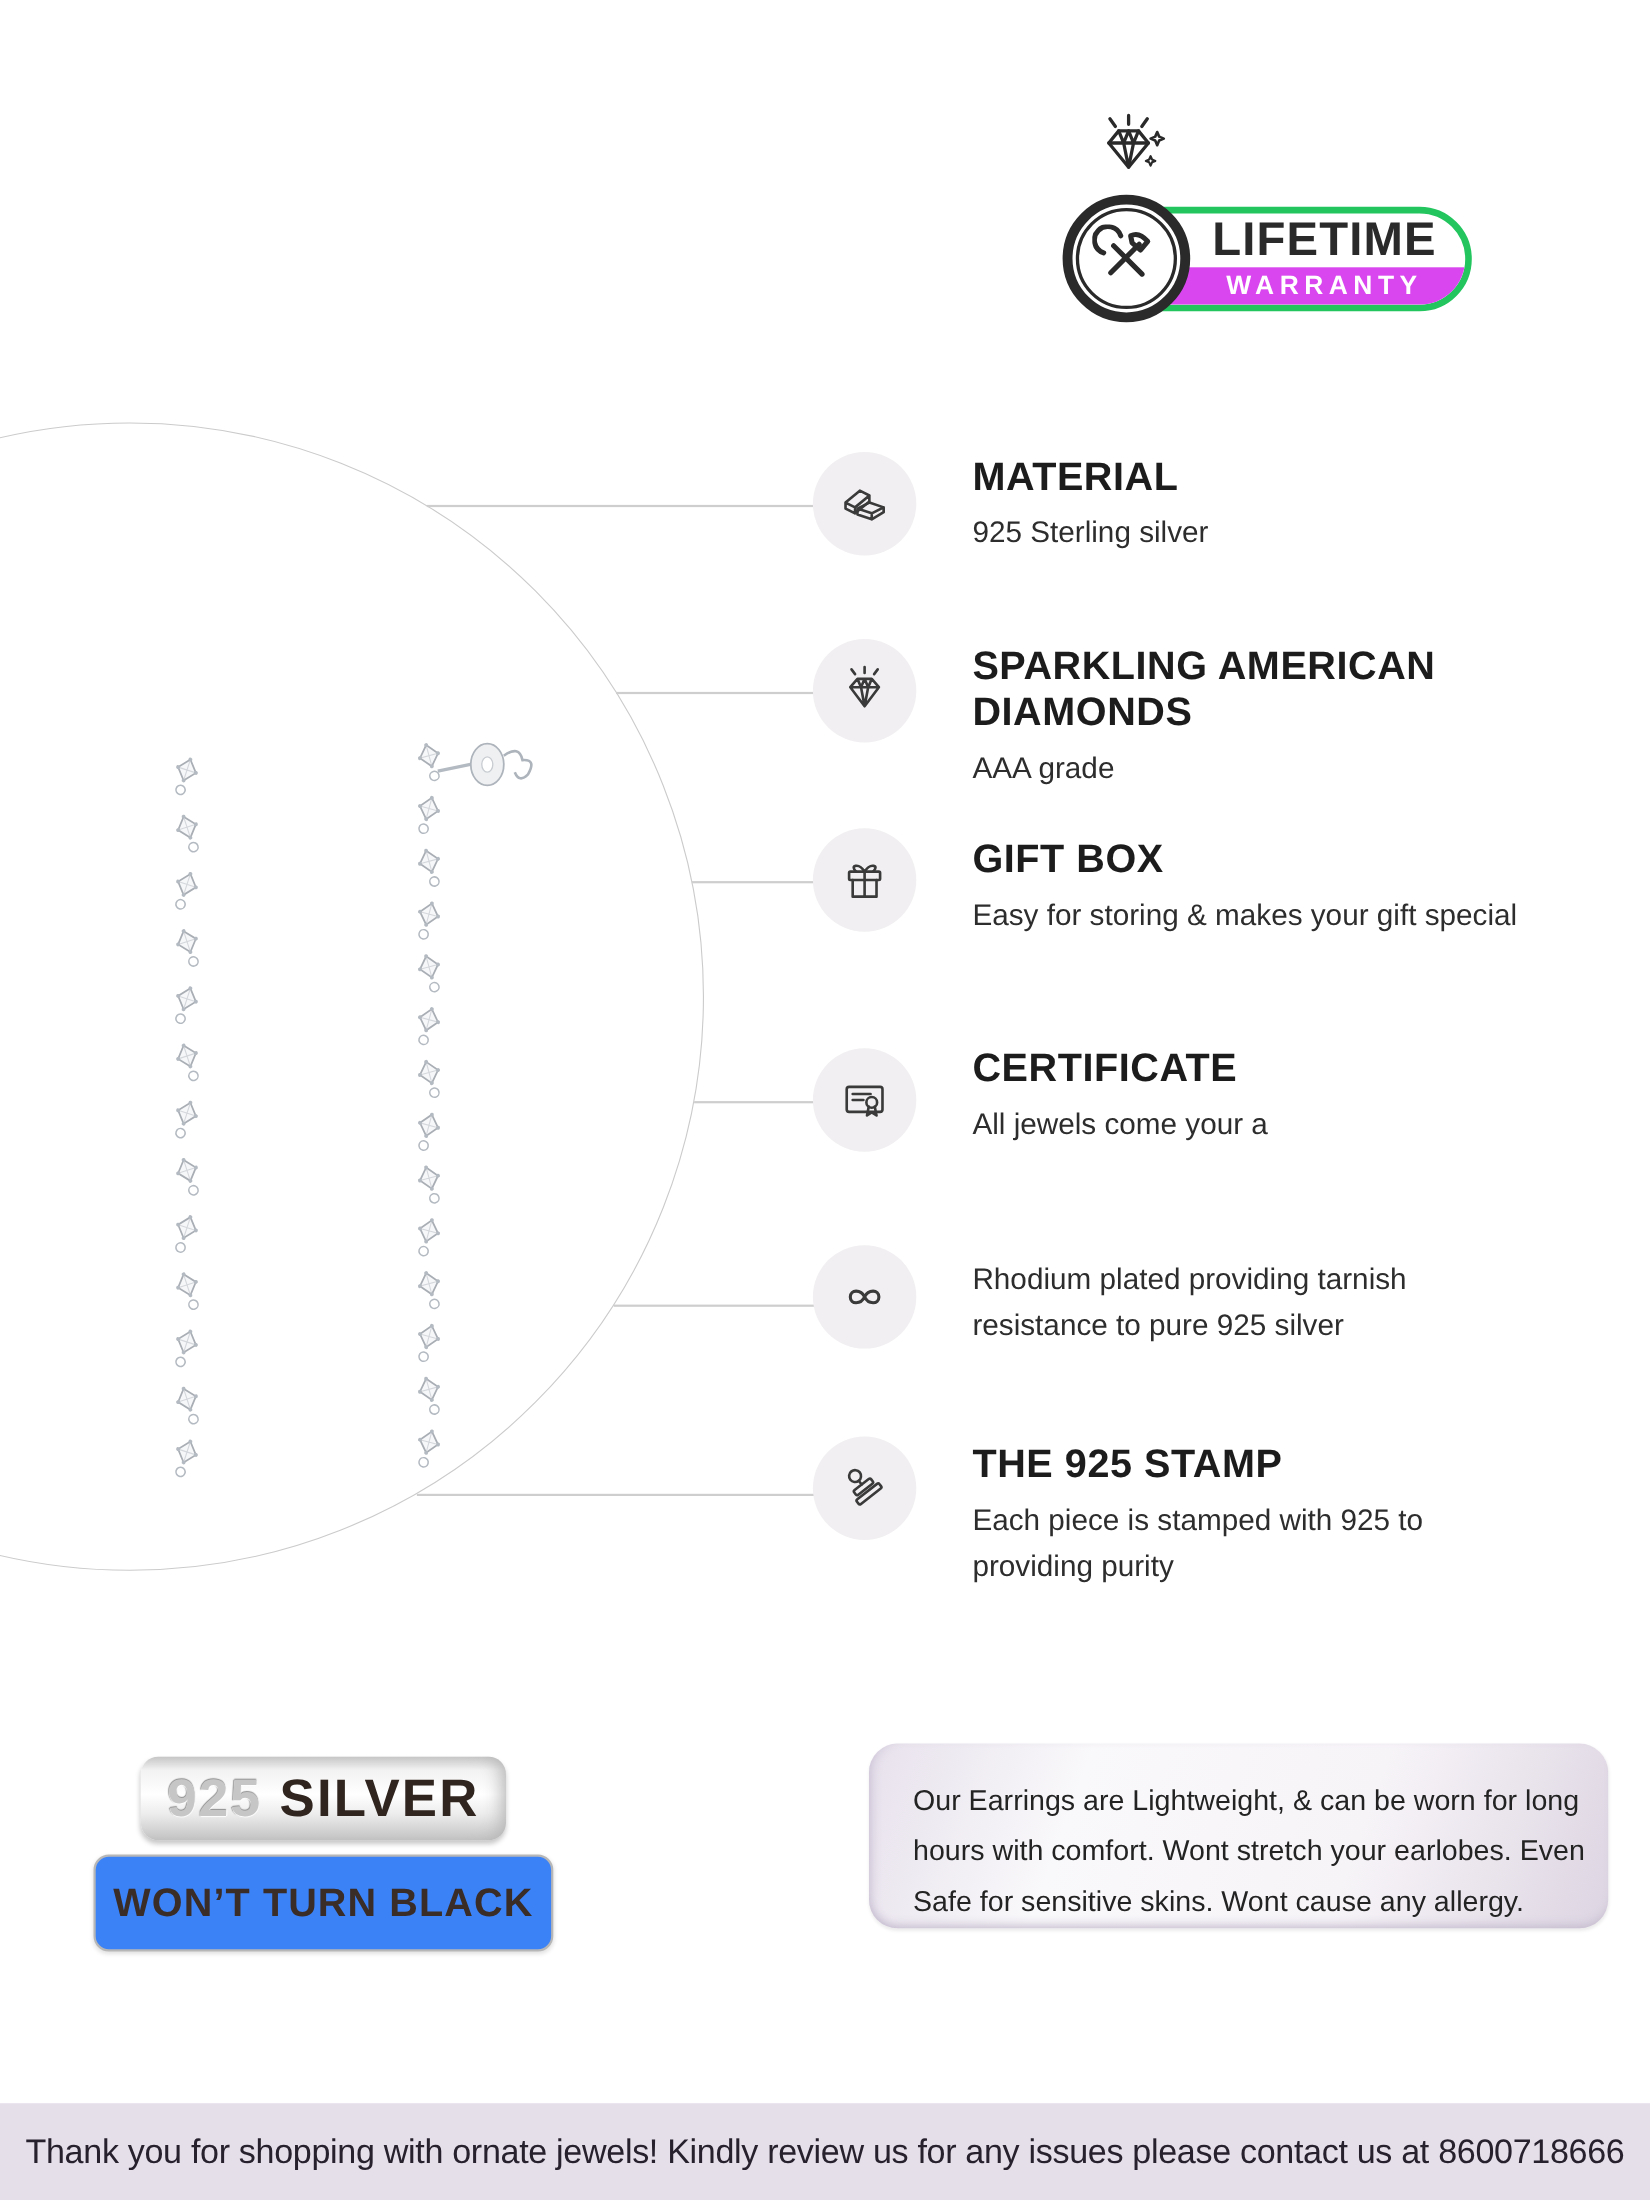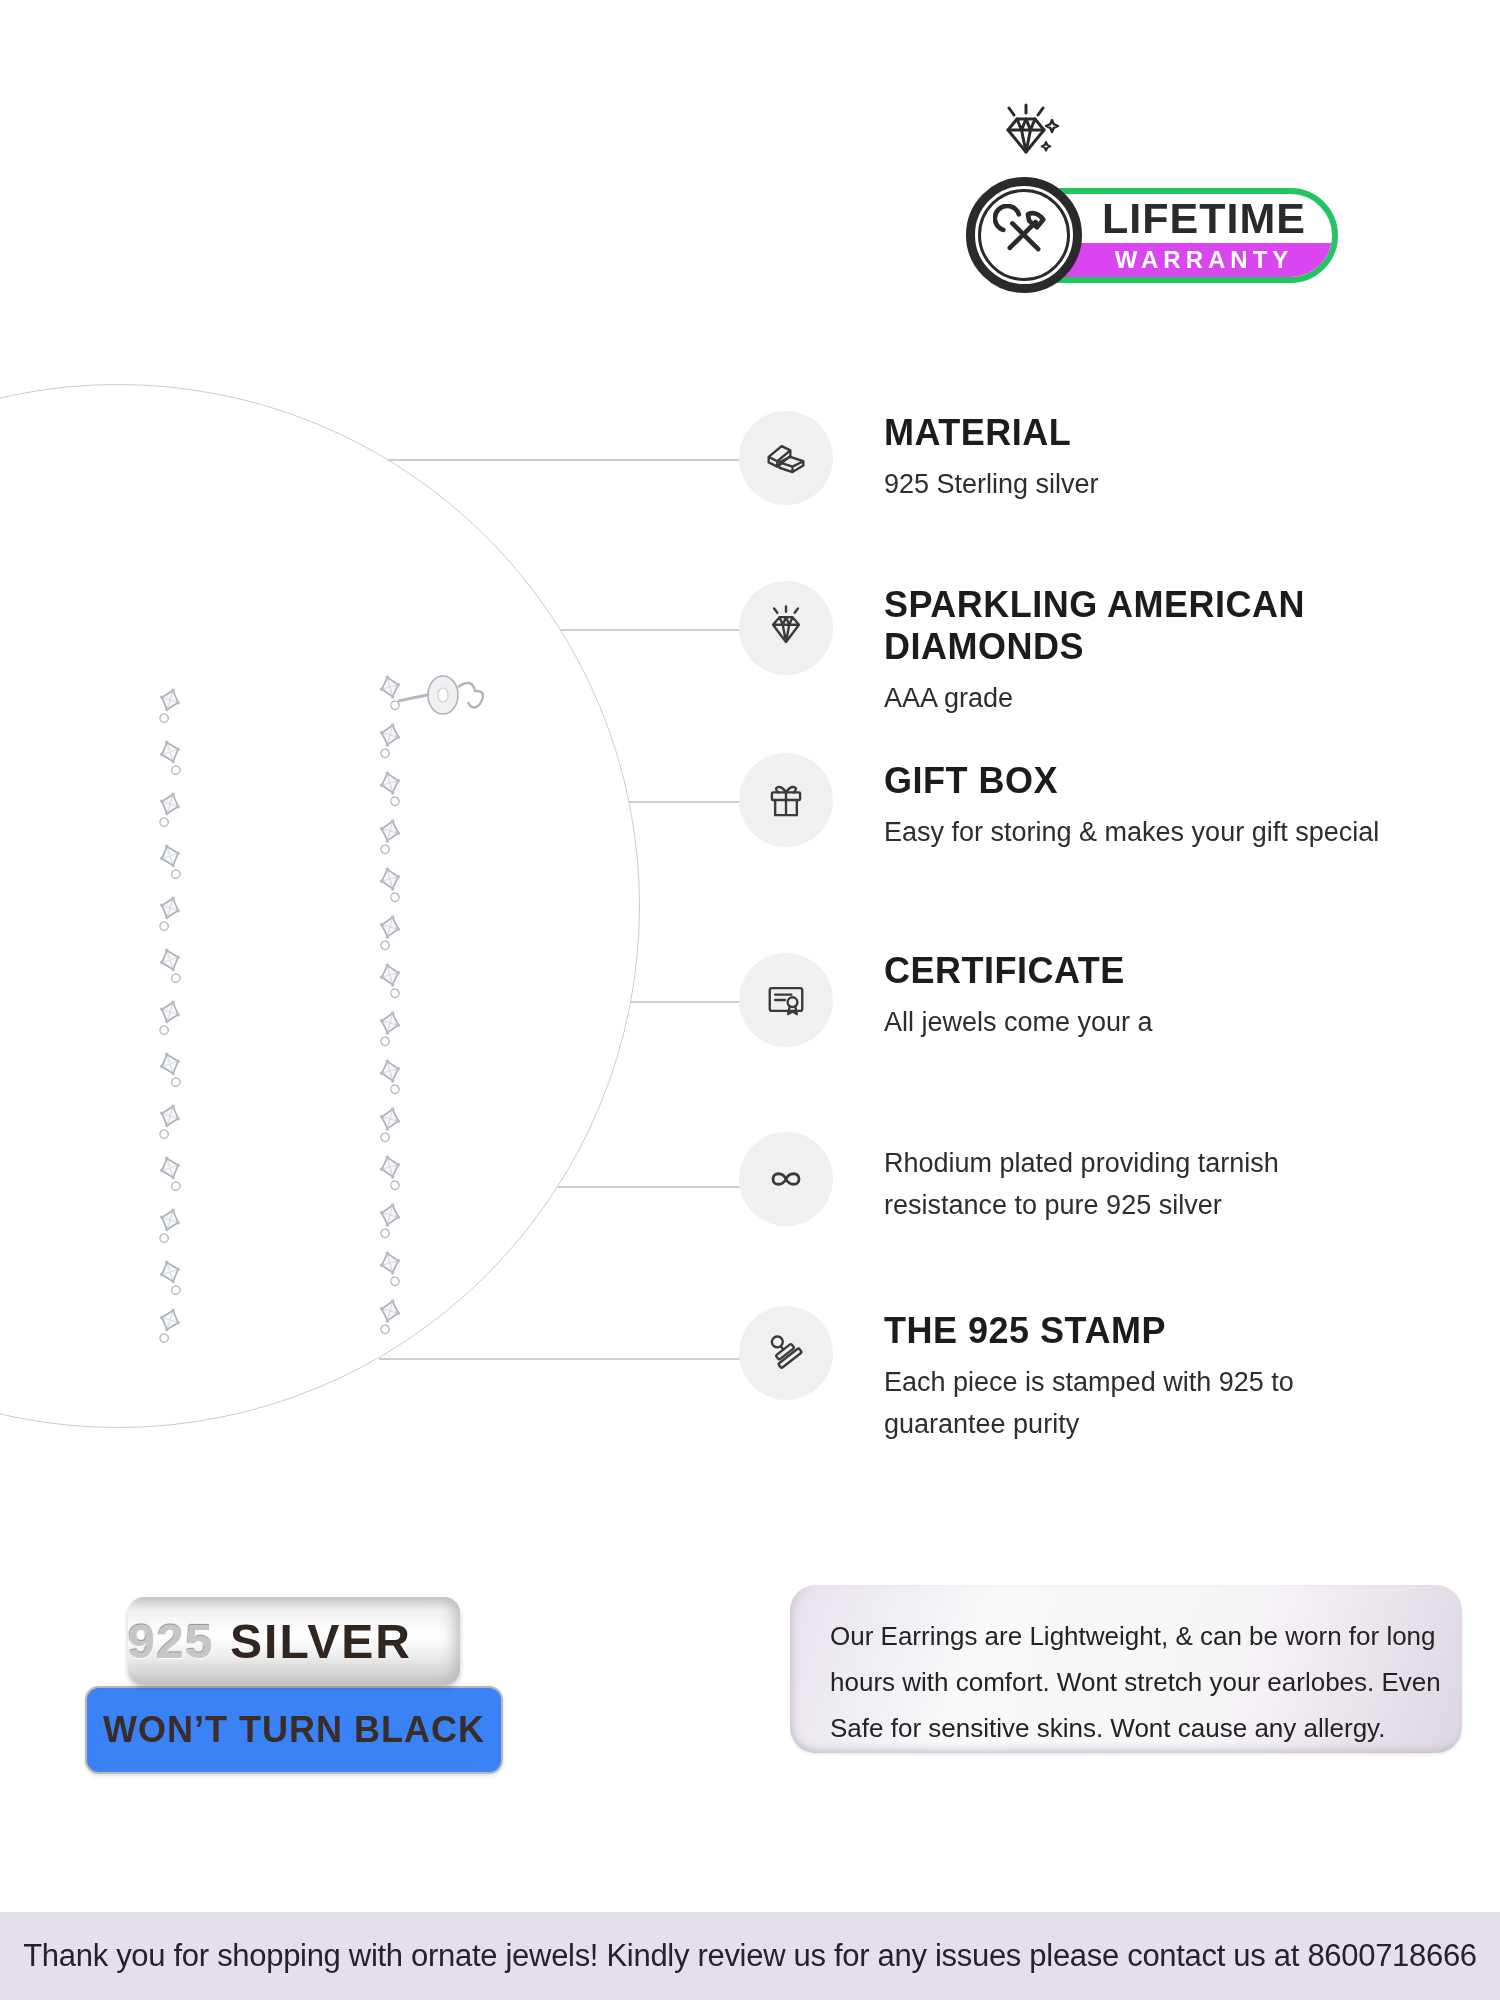--- a/index.html
+++ b/index.html
@@ -52,24 +52,24 @@
   .f-sub span{display:block;}
   #f0{top:411px;} #f0 .f-text{top:1px;}
   #f1{top:581px;} #f1 .f-text{top:3px;}
   #f2{top:753px;} #f2 .f-text{top:7px;}
   #f3{top:953px;} #f3 .f-text{top:-3px;}
   #f4{top:1132px;} #f4 .f-text{top:1px;}
   #f5{top:1306px;} #f5 .f-text{top:4px;}
   .icon-svg{stroke:#3a3a3a;fill:none;stroke-width:2.2;stroke-linecap:round;stroke-linejoin:round;}
   
   .silver-badge{
-    position:absolute;left:128px;top:1597px;width:332px;height:88px;border-radius:16px;
+    position:absolute;left:128px;top:1597px;width:332px;height:76px;border-radius:16px;
     background:linear-gradient(180deg,#c9c9c9 0%,#f2f2f2 16%,#ffffff 45%,#ededed 68%,#c3c3c3 100%);
     box-shadow:inset -12px 0 16px -8px #b5b5b5, 0 3px 5px rgba(0,0,0,.22);
-    display:flex;align-items:center;gap:16px;z-index:2;
+    display:flex;align-items:center;justify-content:center;gap:16px;z-index:2;
   }
   .silver-badge .num{
     font-size:48px;font-weight:700;color:#c6c6c6;letter-spacing:2px;
     text-shadow:0 1px 1px #fff,0 -1px 1px #8f8f8f,1px 0 1px #fff,-1px 0 1px #9a9a9a;
   }
   .silver-badge .word{font-size:48px;font-weight:800;color:#30251f;letter-spacing:2px;}
   .black-badge{
     position:absolute;left:85px;top:1686px;width:418px;height:88px;border-radius:14px;
     background:#3b82f6;border:2px solid #b7b7b7;box-sizing:border-box;
     box-shadow:0 2px 4px rgba(0,0,0,.12);
@@ -271,21 +271,21 @@
         <path d="M24 16 V20"></path>
         <rect x="15" y="20" width="18" height="5" rx="1.5"></rect>
         <rect x="12" y="27.5" width="24" height="5" rx="1.5"></rect>
       </g>
     </svg>
       </div>
     <div class="f-text">
       <div class="f-title">THE 925 STAMP</div>
       <div class="f-sub">
         <span>Each piece is stamped with 925 to</span>
-        <span>guarantee purity</span>
+        <span>providing purity</span>
       </div>
     </div>
   </div>
 
   <div class="silver-badge">
     <span class="num">925</span>
     <span class="word">SILVER</span>
   </div>
   <div class="black-badge">
     <span>WON’T TURN BLACK</span>

